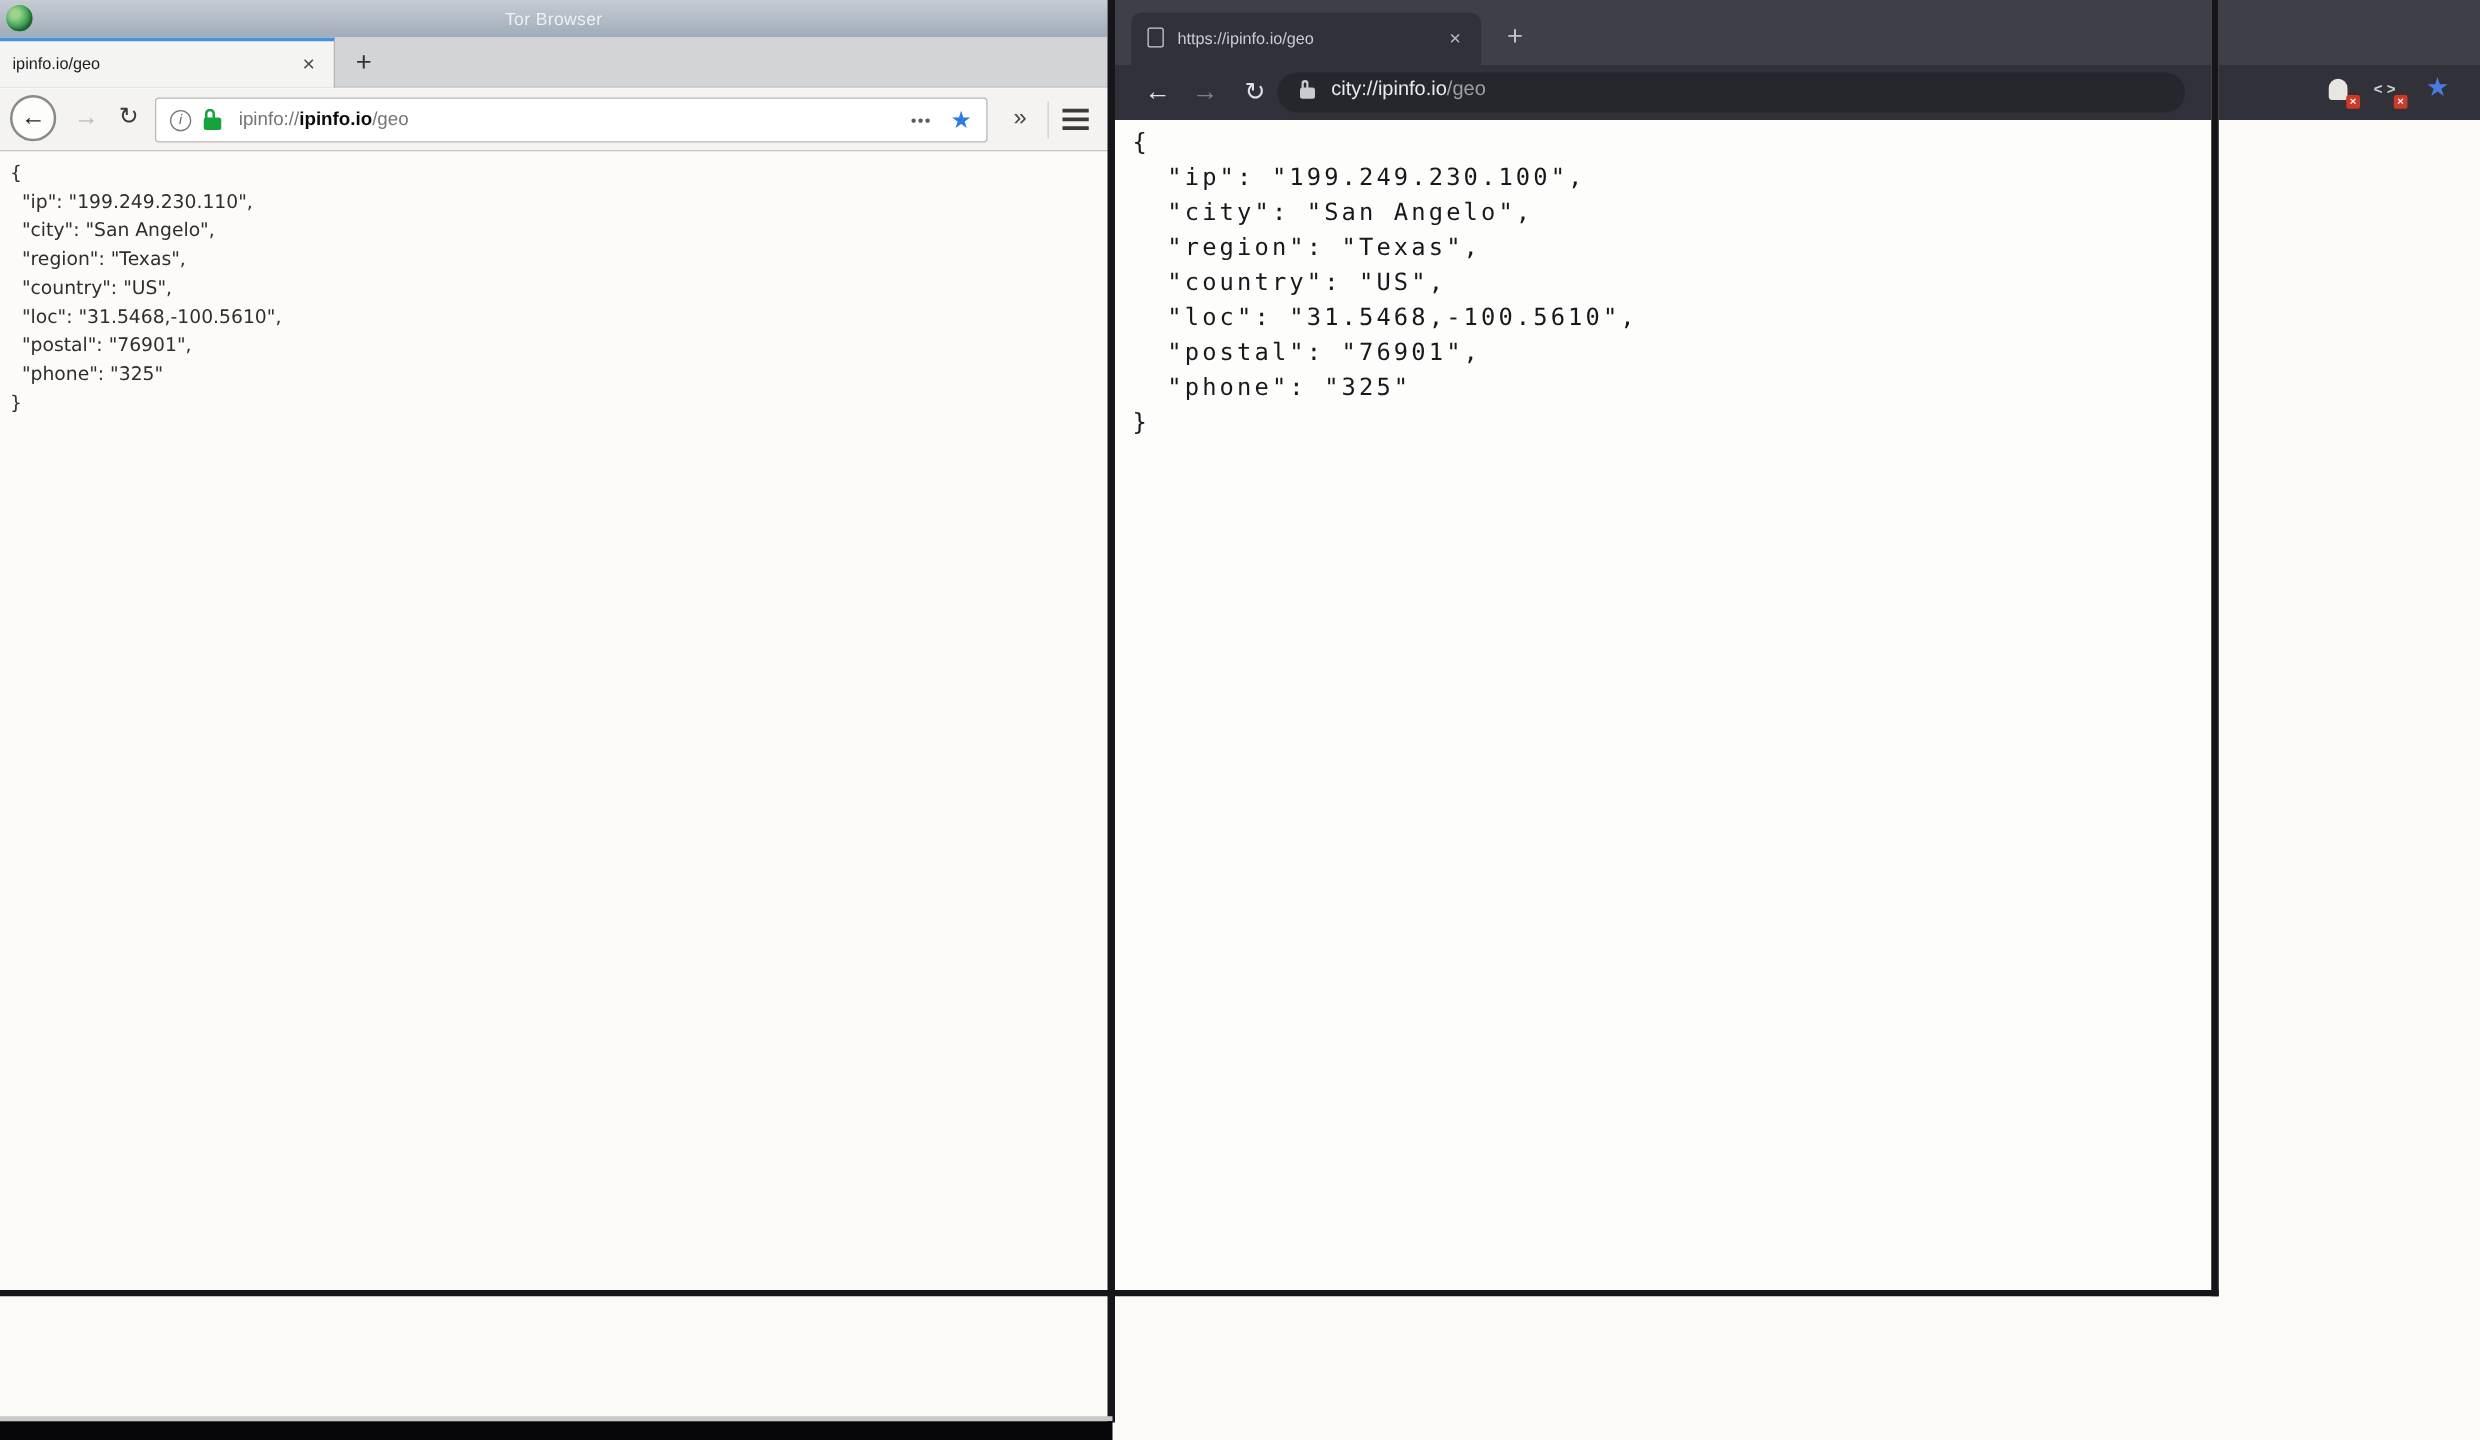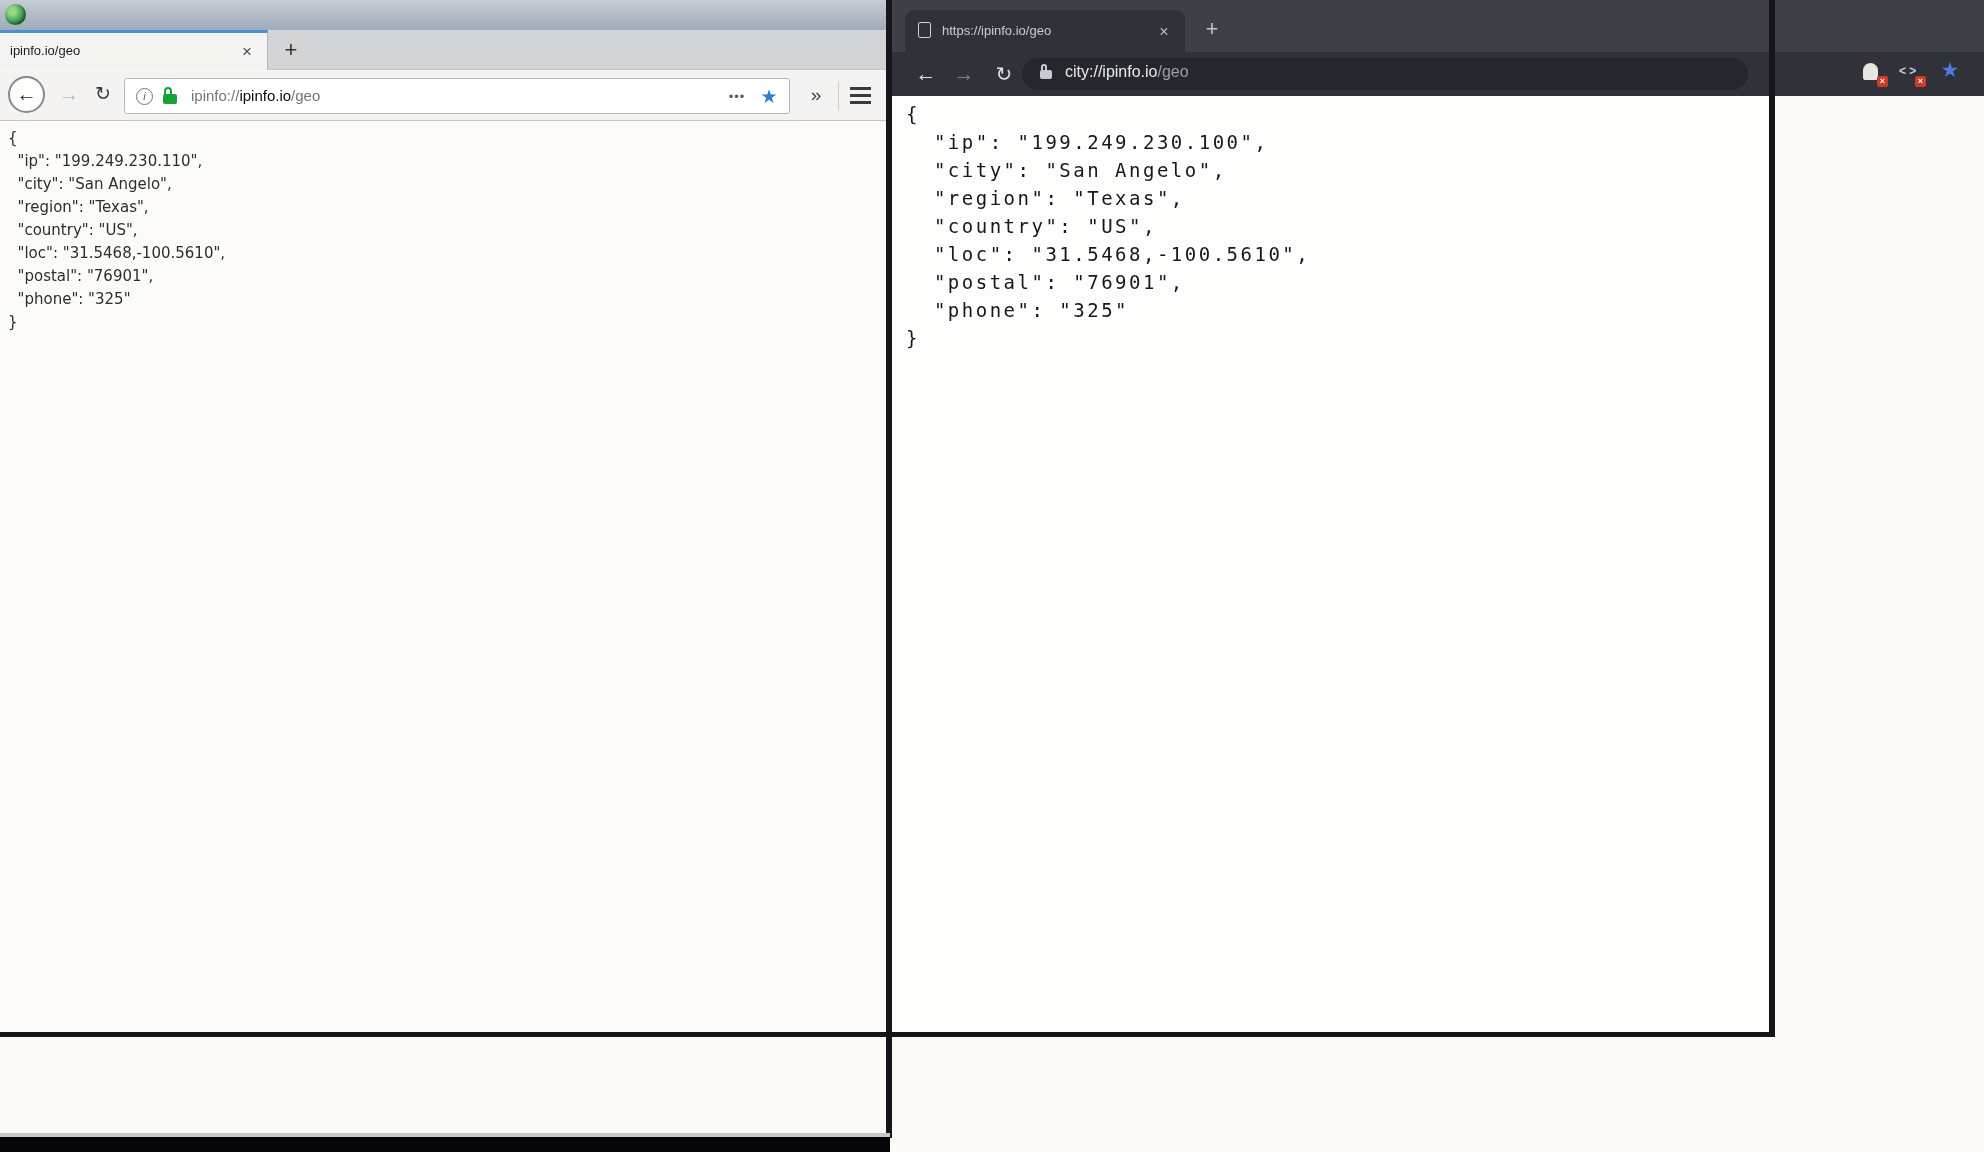--- a/index.html
+++ b/index.html
@@ -40,21 +40,21 @@
   #ff-info { left:11px; top:9px; width:17px; height:17px; border:1px solid #757575;
              border-radius:50%; color:#616161; font-size:11px; text-align:center;
              line-height:15px; font-style:italic; }
   .lock-body { width:14px; height:10px; border-radius:2px; }
   .lock-shackle { position:absolute; width:8px; height:9px; border-style:solid;
                   border-width:2px 2px 0 2px; border-radius:5px 5px 0 0; top:-7px; left:1px; }
   #ff-lock { left:38px; top:15px; }
   #ff-lock .lock-body { background:#17a33b; }
   #ff-lock .lock-shackle { border-color:#17a33b; }
   #ff-url { left:66px; top:8px; font-size:15px; color:#757575; white-space:nowrap; }
-  #ff-url b { color:#0b0b0c; font-weight:400; }
+  #ff-url b { color:#0b0b0c; font-weight:700; }
   #ff-dots { left:592px; top:8px; width:40px; font-size:13px; color:#5a5a5a;
              letter-spacing:1px; text-align:center; line-height:20px; }
   #ff-star { left:630px; top:4px; width:28px; font-size:19px; color:#2d7ae0;
              text-align:center; line-height:27px; }
   #ff-overflow { left:800px; top:8px; width:32px; font-size:19px; color:#474747;
                  text-align:center; line-height:32px; }
   #ff-sep { left:838px; top:10px; width:1px; height:30px; background:#cfcdc9; }
   #ff-menu { left:848px; top:14px; width:26px; height:22px; }
   #ff-menu span { position:absolute; left:2px; width:21px; height:2.6px; background:#3b3b3b; }
   #ff-menu span:nth-child(1){top:2px;} #ff-menu span:nth-child(2){top:9px;}
@@ -118,20 +118,21 @@
   #strip-black { left:0; top:1137px; width:890px; height:15px; background:#07070b; }
 </style>
 </head>
 <body>
 
 <div id="screen">
 
   <div id="ff-window" class="abs">
     <div id="ff-titlebar" class="abs">
       <div id="ff-globe" class="abs"></div>
+      <div id="ff-title" class="abs">Tor Browser</div>
     </div>
 
     <div id="ff-tabbar" class="abs">
       <div id="ff-tab" class="abs">
         <span id="ff-tab-title" class="abs">ipinfo.io/geo</span>
         <span id="ff-tab-close" class="abs">×</span>
       </div>
       <span id="ff-newtab" class="abs">+</span>
     </div>
 

